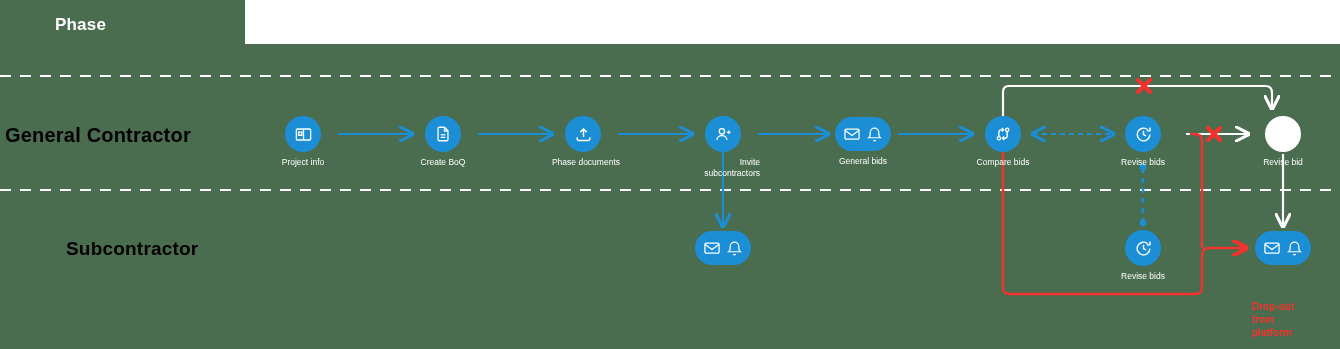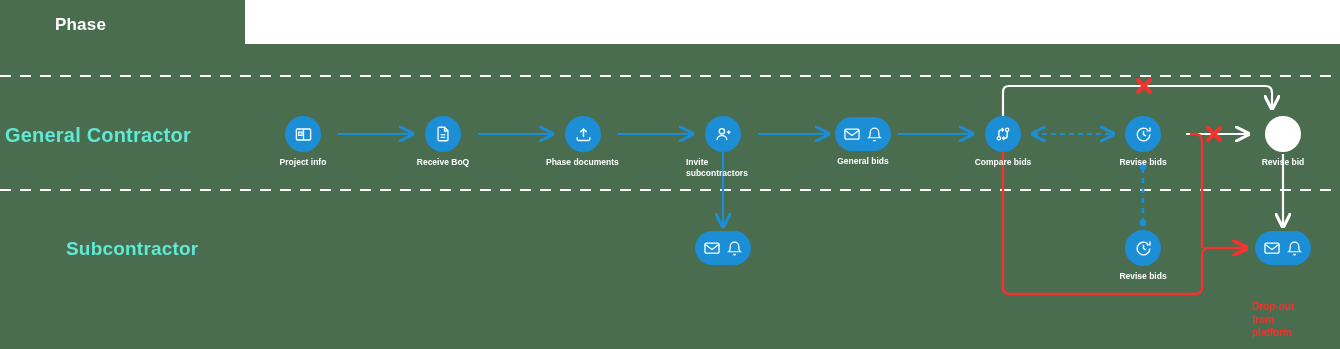--- a/index.html
+++ b/index.html
@@ -16,43 +16,43 @@
   .phase-label{
     position:absolute;left:55px;top:15px;
     color:#ffffff;font-size:17px;font-weight:bold;letter-spacing:.2px;
   }
   .phase-white-band{
     position:absolute;left:245px;top:0;width:1095px;height:44px;
     background:#ffffff;
   }
 
   
-  .lane-label{position:absolute;color:#5eead4;font-weight:bold;letter-spacing:.2px;}
+  .lane-label{position:absolute;color:#000000;font-weight:bold;letter-spacing:.2px;}
   .lane-gc{left:5px;top:124px;font-size:20px;}
   .lane-sub{left:18px;top:238px;font-size:19px;margin-left:48px;}
 
   
   svg#wires{position:absolute;left:0;top:0;width:1340px;height:349px;overflow:visible;}
 
   
   .node{position:absolute;transform:translate(-50%,-50%);}
   .circle{
     width:36px;height:36px;border-radius:50%;
     background:#1b8ed6;display:flex;align-items:center;justify-content:center;
   }
   .circle.plain{background:#ffffff;}
   .pill{
     width:56px;height:34px;border-radius:17px;
     background:#1b8ed6;display:flex;align-items:center;justify-content:center;gap:5px;
   }
   .node-label{
     position:absolute;left:50%;top:calc(100% + 5px);
     transform:translateX(-50%);
-    color:#ffffff;font-size:8.5px;font-weight:bold;
-    text-align:left;white-space:nowrap;line-height:11px;
+    color:#ffffff;font-size:8.5px;font-weight:normal;
+    text-align:right;white-space:nowrap;line-height:11px;
   }
   .node-label.wrap{white-space:normal;width:74px;}
   .dropout-label{
     position:absolute;left:1252px;top:300px;width:60px;
     color:#f4322e;font-size:10px;font-weight:bold;line-height:13px;
   }
   .ico{display:block;}
 </style>
 </head>
 <body>
@@ -131,21 +131,21 @@
 
   <div class="node" style="left:443px;top:134px;">
     <div class="circle">
       <svg class="ico" width="18" height="18" viewBox="0 0 24 24" fill="none" stroke="#fff" stroke-width="1.7">
         <path d="M14 3H7a1.6 1.6 0 0 0-1.6 1.6v14.8A1.6 1.6 0 0 0 7 21h10a1.6 1.6 0 0 0 1.6-1.6V7.6z"></path>
         <path d="M14 3v5h4.6"></path>
         <line x1="9" y1="13" x2="15" y2="13"></line>
         <line x1="9" y1="16.5" x2="15" y2="16.5"></line>
       </svg>
     </div>
-    <div class="node-label">Receive BoQ</div>
+    <div class="node-label">Create BoQ</div>
   </div>
 
   <div class="node" style="left:583px;top:134px;">
     <div class="circle">
       <svg class="ico" width="19" height="19" viewBox="0 0 24 24" fill="none" stroke="#fff" stroke-width="1.8">
         <path d="M4 15.5v2.2A1.8 1.8 0 0 0 5.8 19.5h12.4A1.8 1.8 0 0 0 20 17.7v-2.2"></path>
         <polyline points="8,9 12,5 16,9"></polyline>
         <line x1="12" y1="5" x2="12" y2="15"></line>
       </svg>
     </div>

